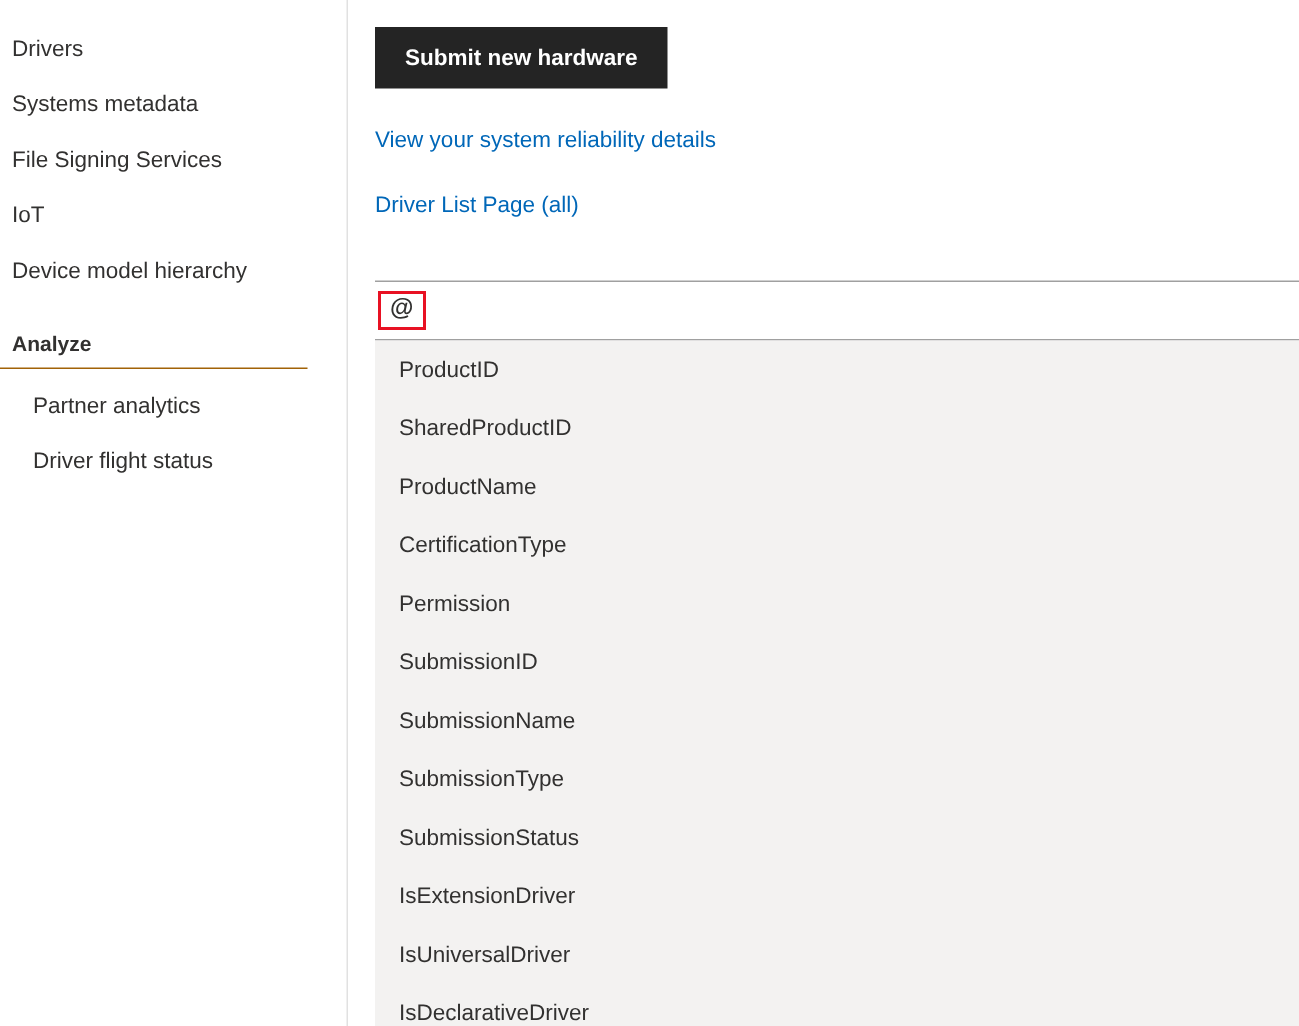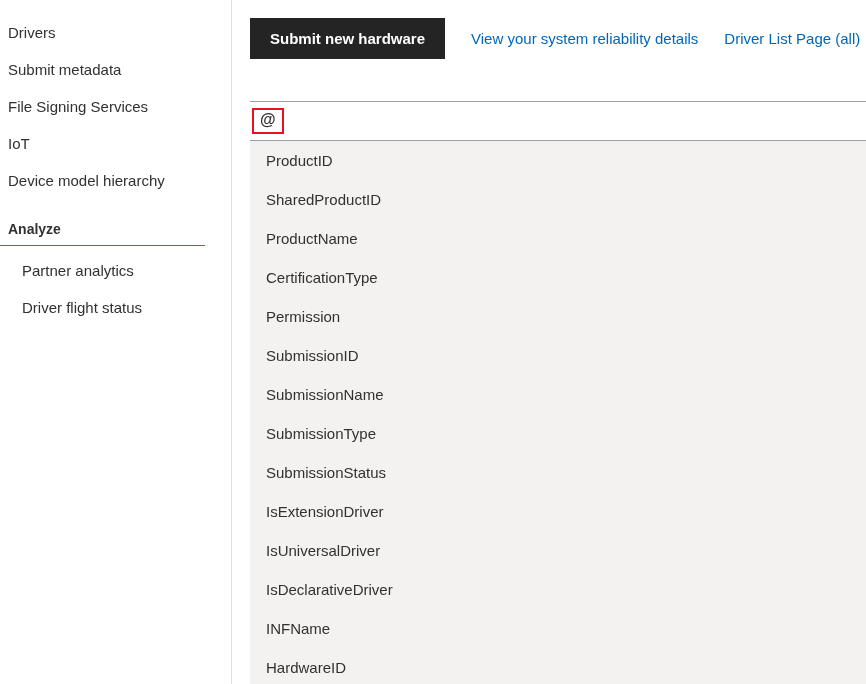--- a/index.html
+++ b/index.html
@@ -44,23 +44,24 @@
       color: #323130;
       cursor: pointer;
     }
     .main {
       flex: 1;
       padding: 18px 0 0 18px;
       position: relative;
     }
     .action-bar {
       display: flex;
-      align-items: center;
+      align-items: flex-start;
       gap: 26px;
       margin-bottom: 42px;
+      flex-direction: column;
     }
     .btn-primary {
       background: #242424;
       color: #ffffff;
       border: none;
       padding: 12px 20px;
       font-size: 15px;
       font-weight: 600;
       cursor: pointer;
       font-family: inherit;
@@ -96,21 +97,21 @@
       font-size: 15px;
       color: #323130;
       cursor: pointer;
     }
   </style>
 </head>
 <body>
 
 <div class="sidebar">
   <div class="sidebar-item">Drivers</div>
-  <div class="sidebar-item">Submit metadata</div>
+  <div class="sidebar-item">Systems metadata</div>
   <div class="sidebar-item">File Signing Services</div>
   <div class="sidebar-item">IoT</div>
   <div class="sidebar-item">Device model hierarchy</div>
 
   <div class="sidebar-section-header">Analyze</div>
   <div class="sidebar-subitem">Partner analytics</div>
   <div class="sidebar-subitem">Driver flight status</div>
 </div>
 
 <div class="main">

